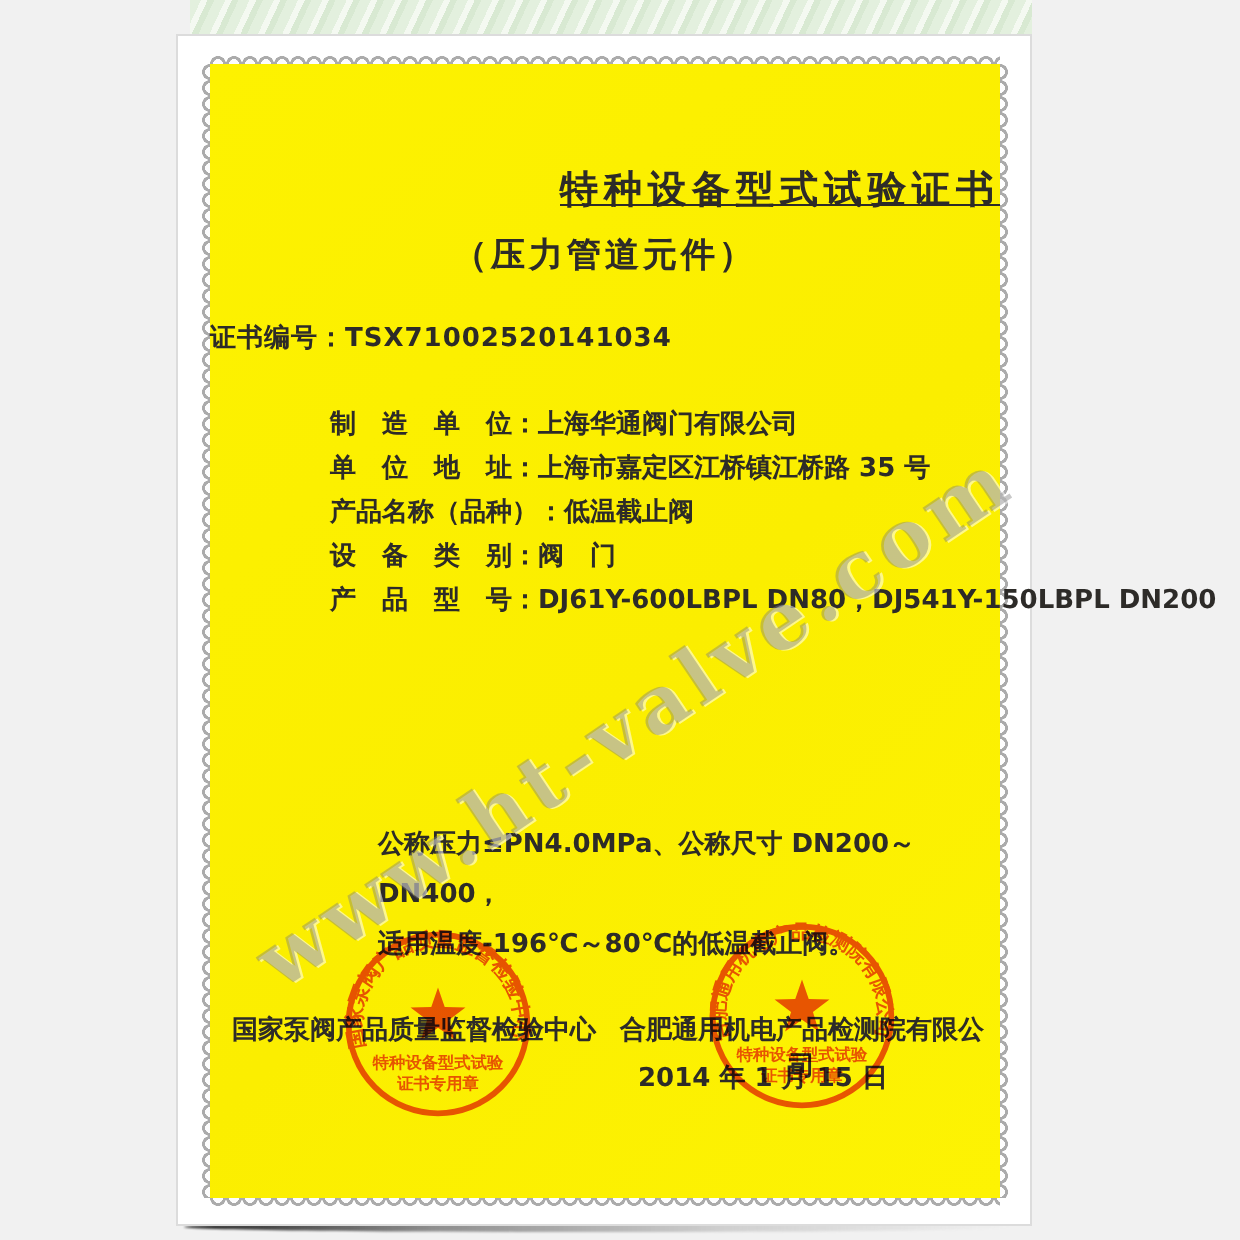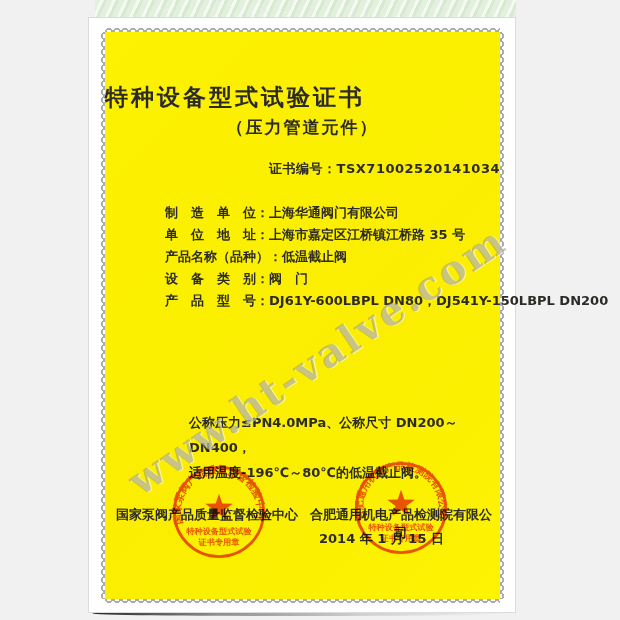--- a/index.html
+++ b/index.html
@@ -32,25 +32,25 @@
     background-image:radial-gradient(4px circle at 4px 0px,#fdfdfd 0 2.4px,#ababab 2.5px 3.9px,rgba(0,0,0,0) 4px);
     background-size:8px 5px;background-repeat:repeat-x;}
   .sc-left{top:14px;bottom:13px;left:11px;width:5px;
     background-image:radial-gradient(4px circle at 5px 4px,#fdfdfd 0 2.4px,#ababab 2.5px 3.9px,rgba(0,0,0,0) 4px);
     background-size:5px 8px;background-repeat:repeat-y;}
   .sc-right{top:14px;bottom:13px;right:10px;width:5px;
     background-image:radial-gradient(4px circle at 0px 4px,#fdfdfd 0 2.4px,#ababab 2.5px 3.9px,rgba(0,0,0,0) 4px);
     background-size:5px 8px;background-repeat:repeat-y;}
 
   .paper *{color:#2d2b28;}
-  .title{position:absolute;top:50px;left:0;right:0;text-align:left;
-    font-size:23px;font-weight:bold;letter-spacing:3px;}
+  .title{position:absolute;top:50px;left:0;right:0;text-align:right;
+    font-size:19px;font-weight:bold;letter-spacing:3px;text-decoration:underline;}
   .subtitle{position:absolute;top:84px;left:0;right:0;text-align:center;
     font-size:17px;font-weight:bold;letter-spacing:2px;}
-  .certno{position:absolute;top:128px;left:0;right:0;text-align:right;
+  .certno{position:absolute;top:128px;left:0;right:0;text-align:left;
     font-size:13px;font-weight:bold;letter-spacing:.5px;}
 
   .fields{position:absolute;top:170px;left:60px;right:8px;}
   .frow{font-size:13px;line-height:22px;font-weight:600;white-space:nowrap;}
   .frow .lab{display:inline-block;min-width:104px;}
 
   .para{position:absolute;top:324px;left:28px;width:352px;
     font-size:13px;line-height:23.5px;font-weight:600;text-indent:2em;text-align:justify;}
   .specs{position:absolute;top:378px;left:84px;font-size:13px;line-height:25px;font-weight:600;}
 

